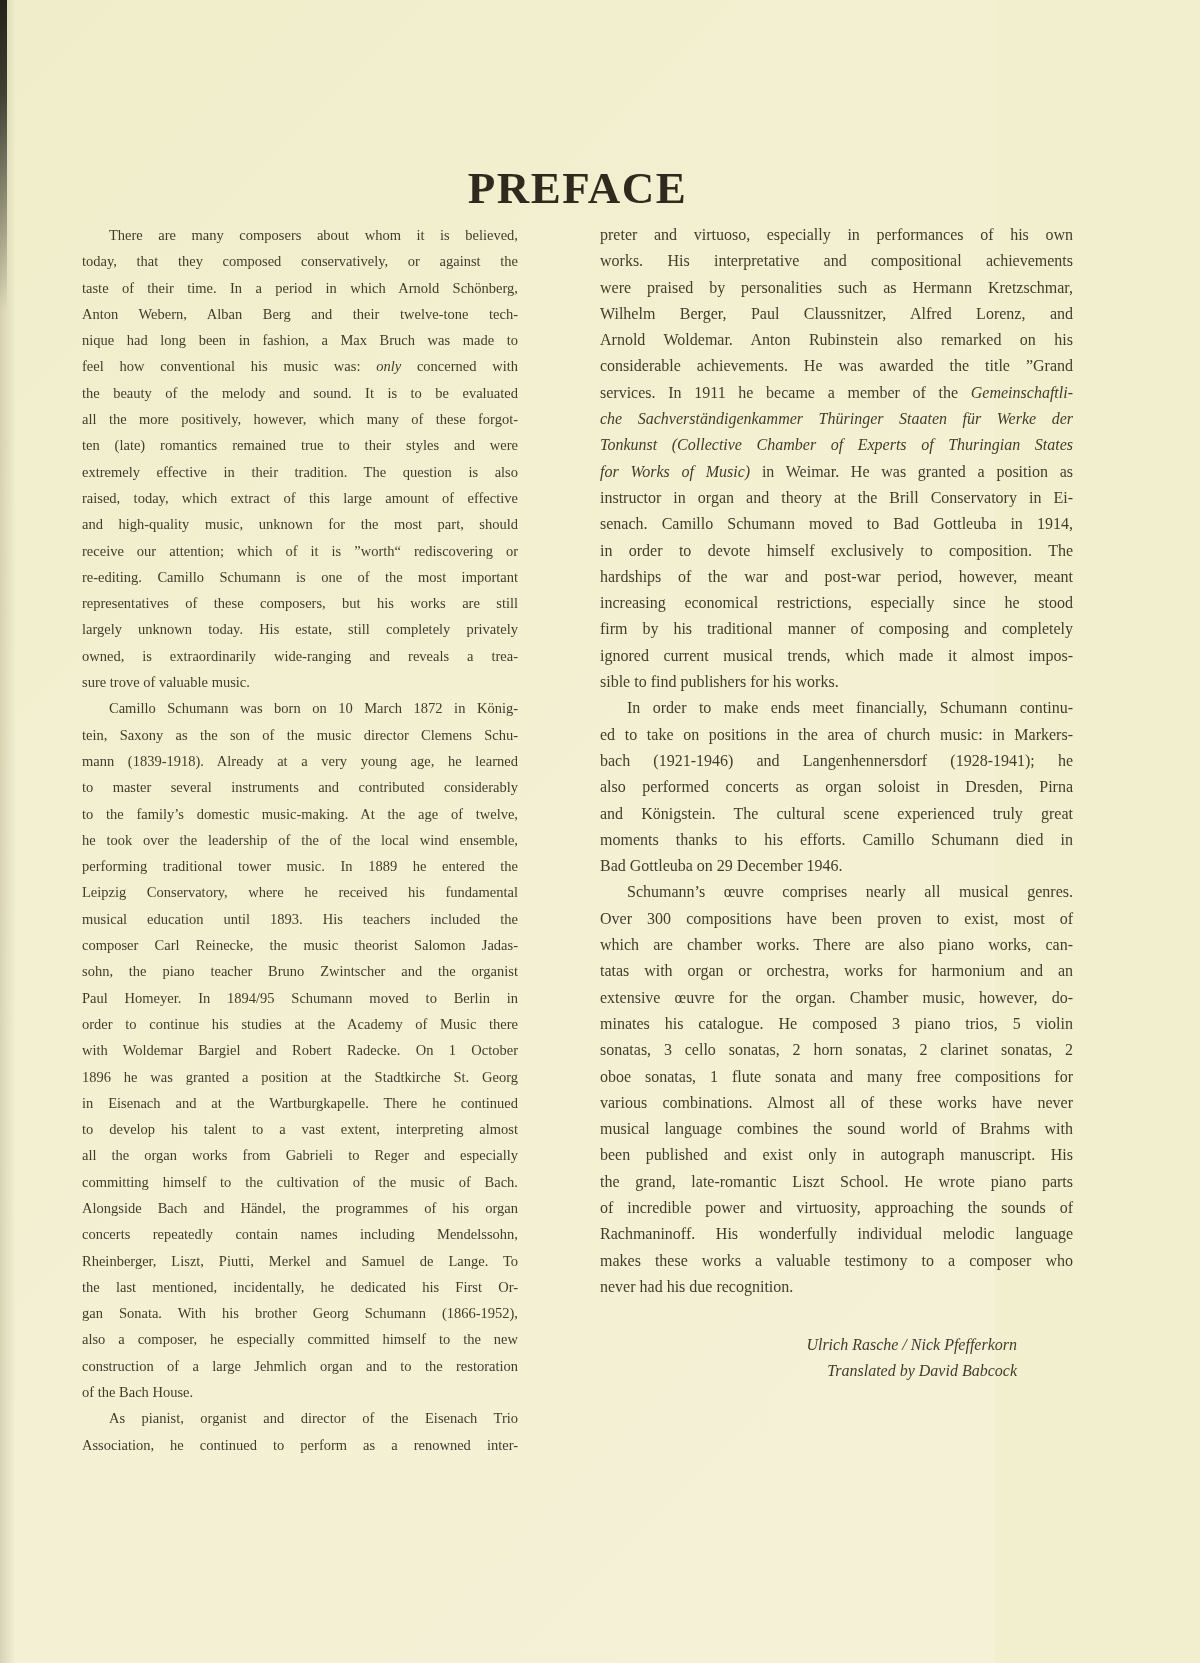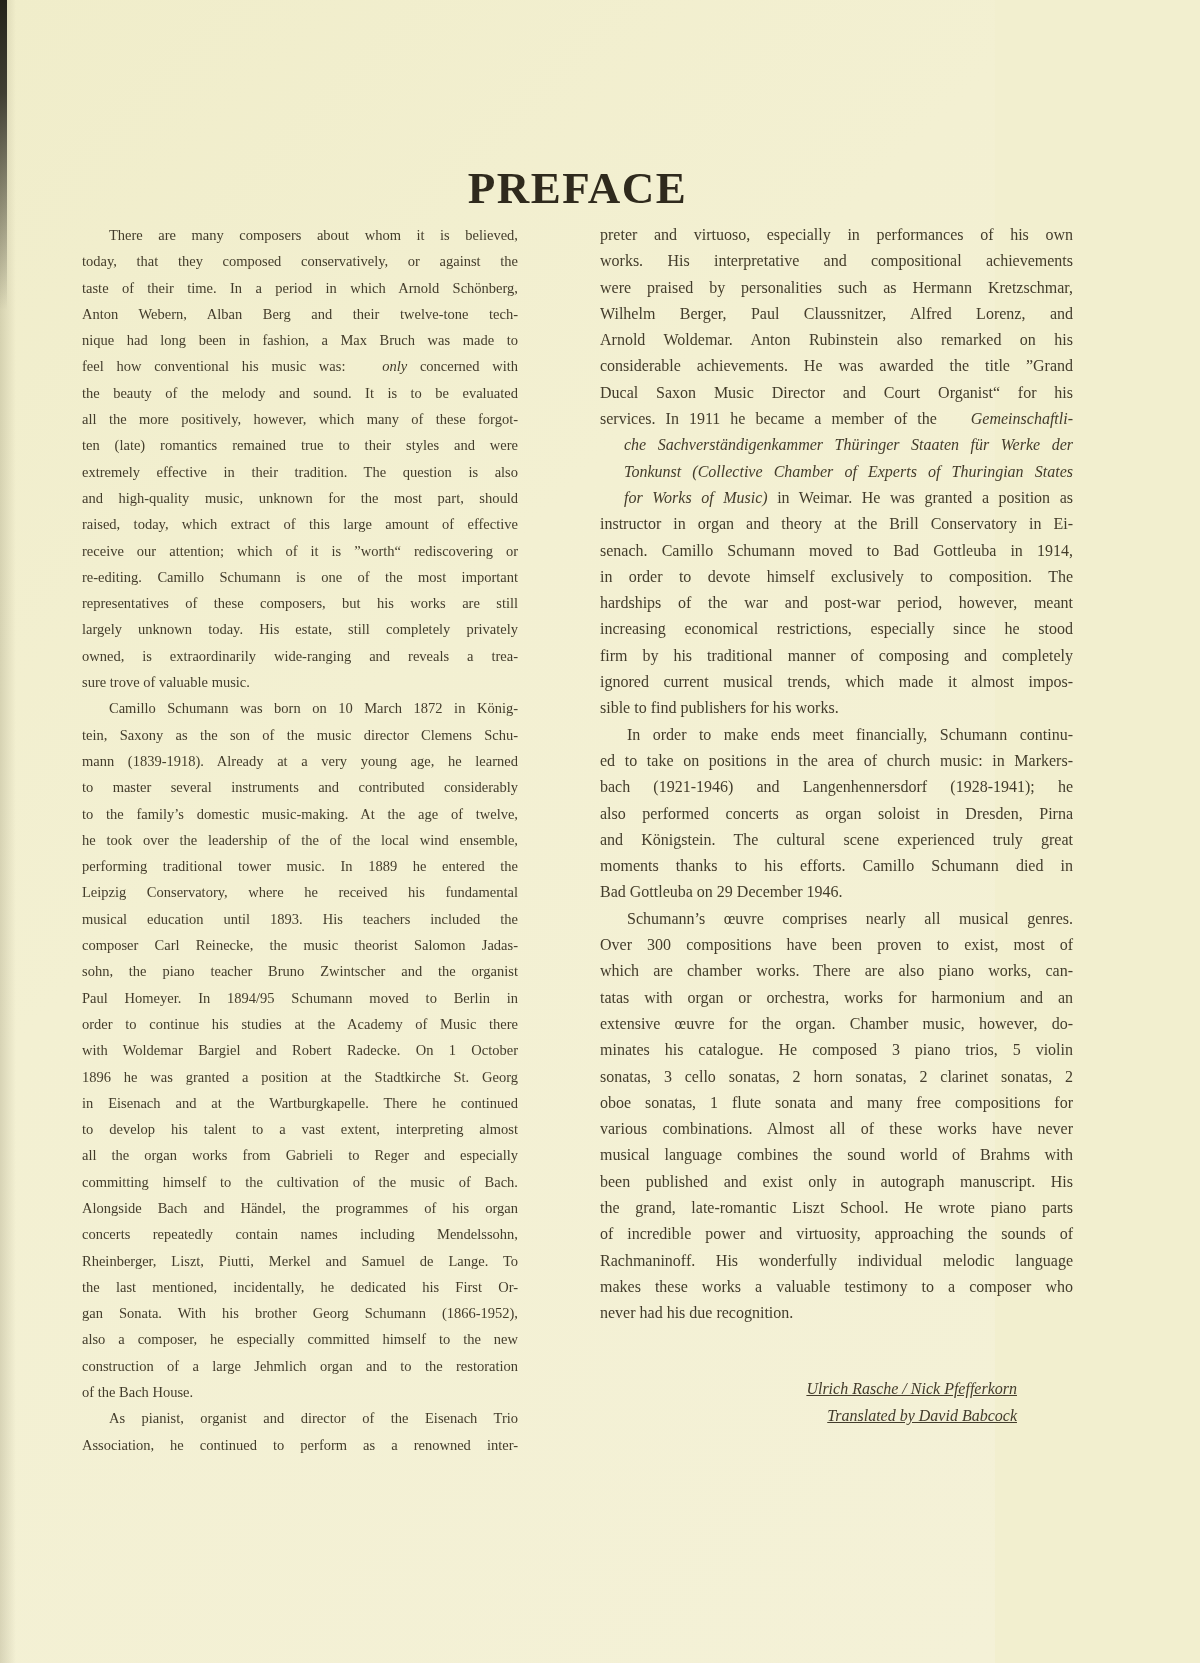--- a/index.html
+++ b/index.html
@@ -40,27 +40,26 @@
   .col-right { left: 600px; width: 473px; font-size: 16px; }
   .line {
     line-height: 26.3px;
     height: 26.3px;
     text-align: left;
     white-space: normal;
     overflow: visible;
   }
   .line.just { text-align: justify; text-align-last: justify; text-justify: inter-word; }
   .line.indent { text-indent: 27px; }
-  em { font-style: italic; margin-left: 24px; }
+  em { font-style: italic; }
   .signature {
-    margin-top: 50px;
+    margin-top: 32px;
     text-align: right;
     padding-right: 56px;
     font-style: italic;
-    text-decoration: underline;
   }
   .signature .line { text-align: right; }
 </style>
 </head>
 <body style="color: rgb(67, 60, 43);">
 
 <div id="page">
   <div class="edge-shadow-left"></div>
   <div class="corner-dark"></div>
 
@@ -70,22 +69,22 @@
       <div class="line indent just">There are many composers about whom it is believed,</div>
       <div class="line just">today, that they composed conservatively, or against the</div>
       <div class="line just">taste of their time. In a period in which Arnold Schönberg,</div>
       <div class="line just">Anton Webern, Alban Berg and their twelve-tone tech-</div>
       <div class="line just">nique had long been in fashion, a Max Bruch was made to</div>
       <div class="line just">feel how conventional his music was: <em>only</em> concerned with</div>
       <div class="line just">the beauty of the melody and sound. It is to be evaluated</div>
       <div class="line just">all the more positively, however, which many of these forgot-</div>
       <div class="line just">ten (late) romantics remained true to their styles and were</div>
       <div class="line just">extremely effective in their tradition. The question is also</div>
+      <div class="line just">raised, today, which extract of this large amount of effective</div>
       <div class="line just">and high-quality music, unknown for the most part, should</div>
-      <div class="line just">raised, today, which extract of this large amount of effective</div>
       <div class="line just">receive our attention; which of it is ”worth“ rediscovering or</div>
       <div class="line just">re-editing. Camillo Schumann is one of the most important</div>
       <div class="line just">representatives of these composers, but his works are still</div>
       <div class="line just">largely unknown today. His estate, still completely privately</div>
       <div class="line just">owned, is extraordinarily wide-ranging and reveals a trea-</div>
       <div class="line">sure trove of valuable music.</div>
       <div class="line indent just">Camillo Schumann was born on 10 March 1872 in König-</div>
       <div class="line just">tein, Saxony as the son of the music director Clemens Schu-</div>
       <div class="line just">mann (1839-1918). Already at a very young age, he learned</div>
       <div class="line just">to master several instruments and contributed considerably</div>
@@ -116,21 +115,20 @@
       <div class="line just">Association, he continued to perform as a renowned inter-</div>
     </div>
   <div class="column col-right">
 
   <div class="line just">preter and virtuoso, especially in performances of his own</div>
       <div class="line just">works. His interpretative and compositional achievements</div>
       <div class="line just">were praised by personalities such as Hermann Kretzschmar,</div>
       <div class="line just">Wilhelm Berger, Paul Claussnitzer, Alfred Lorenz, and</div>
       <div class="line just">Arnold Woldemar. Anton Rubinstein also remarked on his</div>
       <div class="line just">considerable achievements. He was awarded the title ”Grand</div>
-      <div class="line just">Ducal Saxon Music Director and Court Organist“ for his</div>
       <div class="line just">services. In 1911 he became a member of the <em>Gemeinschaftli-</em></div>
       <div class="line just"><em>che Sachverständigenkammer Thüringer Staaten für Werke der</em></div>
       <div class="line just"><em>Tonkunst (Collective Chamber of Experts of Thuringian States</em></div>
       <div class="line just"><em>for Works of Music)</em> in Weimar. He was granted a position as</div>
       <div class="line just">instructor in organ and theory at the Brill Conservatory in Ei-</div>
       <div class="line just">senach. Camillo Schumann moved to Bad Gottleuba in 1914,</div>
       <div class="line just">in order to devote himself exclusively to composition. The</div>
       <div class="line just">hardships of the war and post-war period, however, meant</div>
       <div class="line just">increasing economical restrictions, especially since he stood</div>
       <div class="line just">firm by his traditional manner of composing and completely</div>

